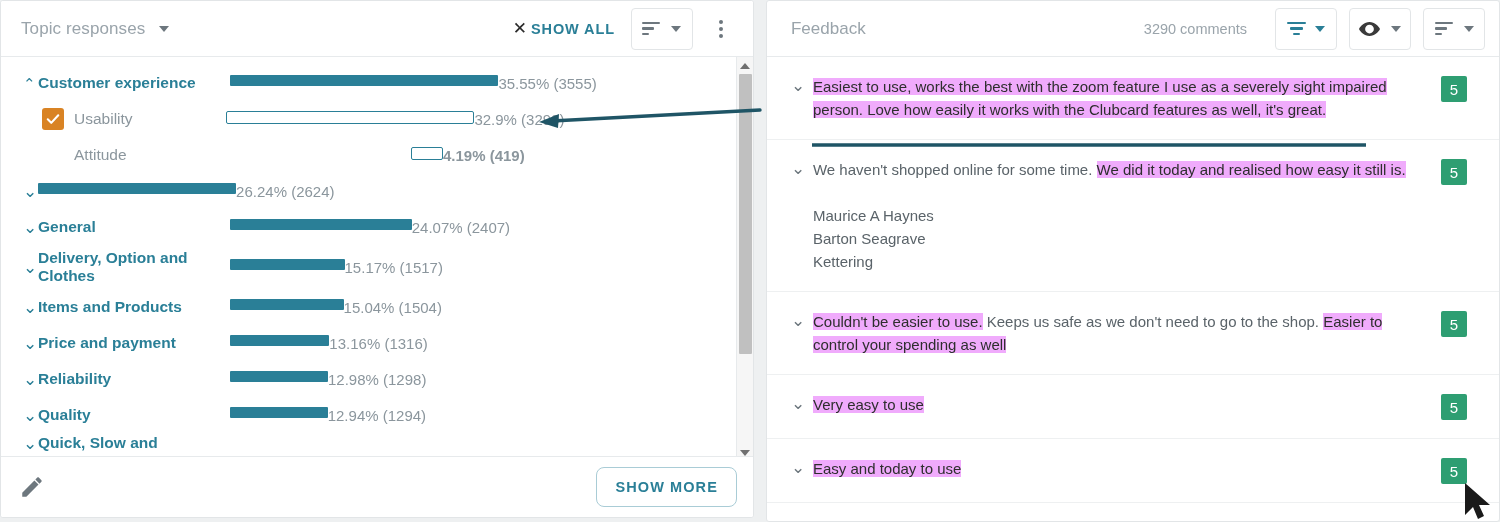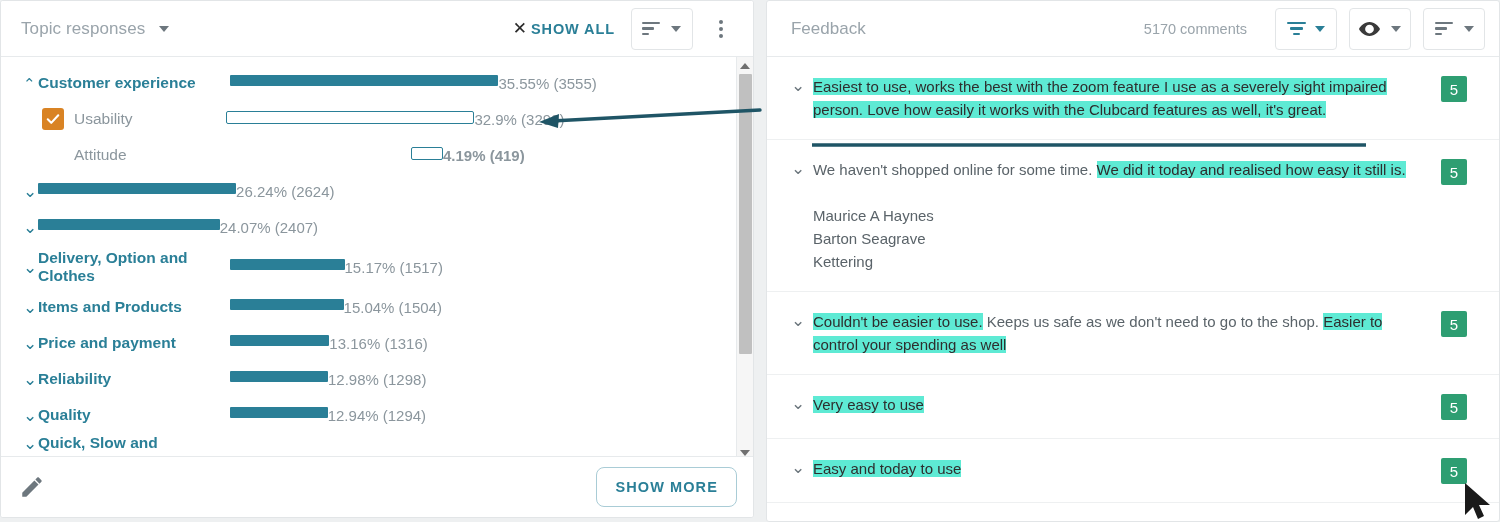--- a/index.html
+++ b/index.html
@@ -148,21 +148,21 @@
     position: relative;
   }
   .cchev {
     flex: 0 0 26px; color: #6d777e; font-size: 14px; line-height: 22px;
     cursor: pointer; user-select: none; padding-left: 4px;
   }
   .ctext {
     flex: 1; font-size: 15px; line-height: 23px; color: #5a6369;
     max-width: 620px; padding-right: 10px;
   }
-  .hl { background: #5eead4; color: #2e2e2e; }
+  .hl { background: #f0abfc; color: #2e2e2e; }
   .badge {
     flex: 0 0 26px; width: 26px; height: 26px; background: #2e9e72;
     color: #fff; font-size: 15px; display: flex; align-items: center;
     justify-content: center; border-radius: 2px; margin-left: 8px; margin-top: 1px;
   }
 
   
   .anno { position: absolute; left: 0; top: 0; pointer-events: none; z-index: 40; }
 
   
@@ -234,20 +234,21 @@
           </div>
           <div class="row">
             <span class="chev" style="font-size: 17px;">⌄</span>
             <span class="barcell">
               <span class="bar" style="width: 198.112px;"></span>
               <span class="valtxt">26.24% (2624)</span>
             </span>
           </div>
           <div class="row">
             <span class="chev" style="font-size: 17px;">⌄</span>
+            <span class="label-top">General</span>
             <span class="barcell">
               <span class="bar" style="width: 181.728px;"></span>
               <span class="valtxt">24.07% (2407)</span>
             </span>
           </div>
           <div class="row tall">
             <span class="chev" style="font-size: 17px;">⌄</span>
             <span class="label-top">Delivery, Option and Clothes</span>
             <span class="barcell">
               <span class="bar" style="width: 114.534px;"></span>
@@ -312,21 +313,21 @@
       <div class="spacer"></div>
       <button class="show-more">SHOW MORE</button>
     </div>
   </div>
 
   <div class="panel panel-right">
 
     <div class="rhead">
       <span class="rhead-title">Feedback</span>
       <div class="spacer"></div>
-      <span class="ccount">5170 comments</span>
+      <span class="ccount">3290 comments</span>
       <div class="icon-box">
         <span class="filticon">
             <i></i>
             <i></i>
             <i></i>
           </span>
         <span class="caret-teal"></span>
       </div>
       <div class="icon-box">
         <svg class="eye-ico" viewBox="0 0 24 16">

